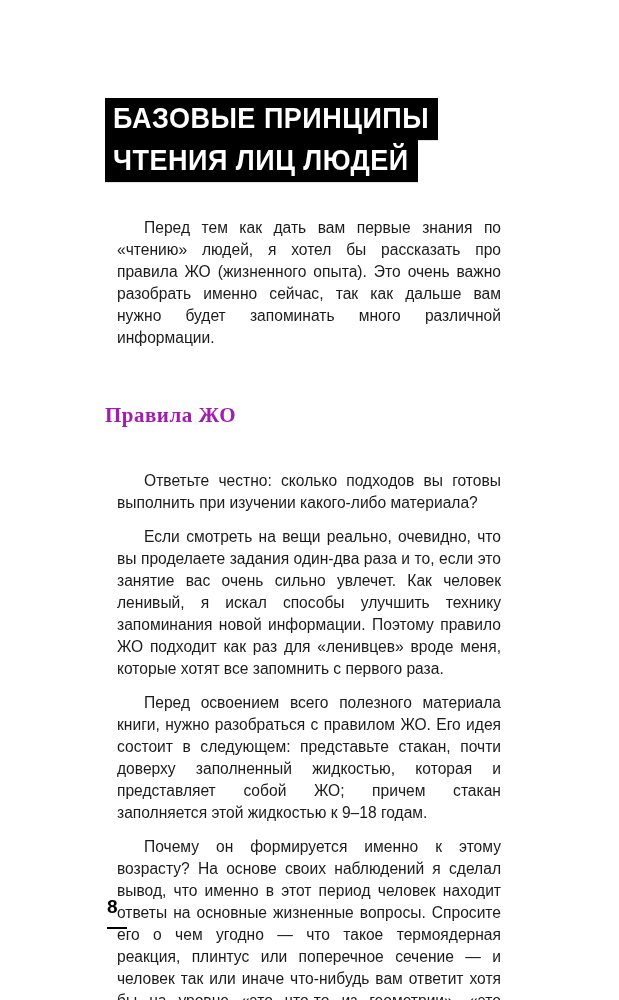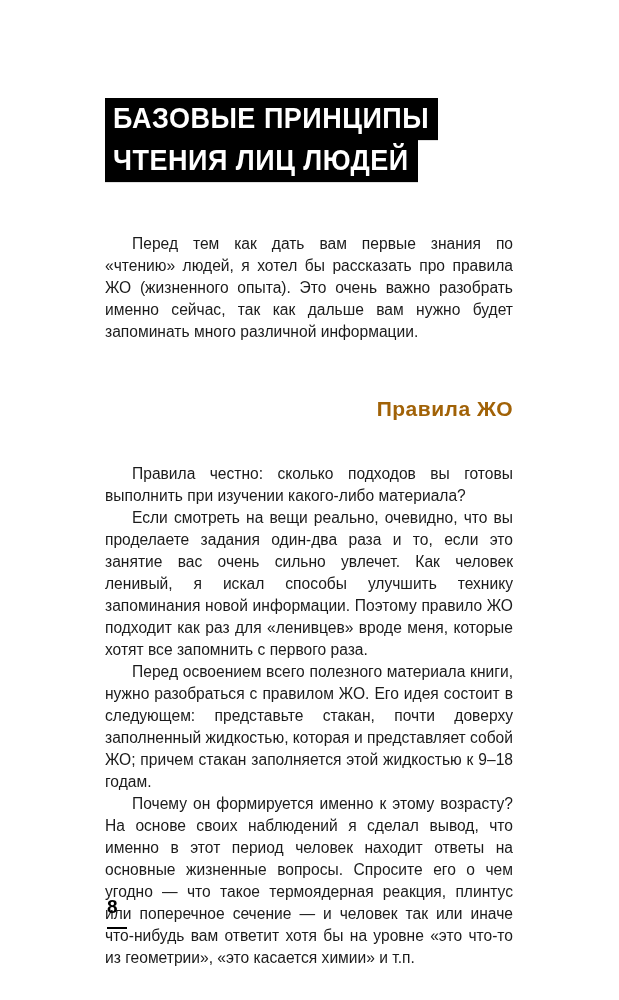--- a/index.html
+++ b/index.html
@@ -17,60 +17,60 @@
   .page {
     position: relative;
     width: 619px;
     height: 1000px;
     box-sizing: border-box;
     padding: 98px 106px 0 105px;
     background: #ffffff;
     overflow: hidden;
   }
   .chapter-title {
-    margin: 0 0 54px 0;
+    margin: 0 0 38px 0;
     padding: 0;
   }
   .title-line {
     display: block;
     width: max-content;
     background: #000000;
     color: #ffffff;
     font-family: "Liberation Sans", sans-serif;
     font-weight: 800;
     font-size: 27px;
     line-height: 1;
     letter-spacing: 0.5px;
     padding: 6px 9px 6px 8px;
     margin: 0 0 3px 0;
     transform-origin: left top;
     transform: scaleY(1.08);
     text-transform: uppercase;
     white-space: nowrap;
   }
   .body-par {
-    margin: 0;
+    margin: 12px;
     font-size: 15.6px;
     line-height: 22px;
     text-align: justify;
     text-indent: 27px;
     hyphens: auto;
     -webkit-hyphens: auto;
   }
   .intro-par {
     margin-bottom: 0;
   }
   .section-title {
     margin: 54px 0 42px 0;
-    text-align: right;
-    font-family: Liberation Sans, sans-serif;
+    text-align: left;
+    font-family: Liberation Serif, serif;
     font-weight: 800;
     font-size: 21px;
     letter-spacing: 0.5px;
-    color: #a16207;
+    color: #a21caf;
   }
   .page-footer {
     position: absolute;
     left: 107px;
     top: 896px;
   }
   .page-number {
     font-weight: 800;
     font-size: 19px;
     color: #000000;
@@ -89,21 +89,21 @@
 
   <h1 class="chapter-title">
     <span class="title-line">БАЗОВЫЕ ПРИНЦИПЫ</span>
     <span class="title-line">ЧТЕНИЯ ЛИЦ ЛЮДЕЙ</span>
   </h1>
 
   <p class="body-par intro-par">Перед тем как дать вам первые знания по «чтению» людей, я хотел бы рассказать про правила ЖО (жизненного опыта). Это очень важно разобрать именно сейчас, так как дальше вам нужно будет запоминать много различной информации.</p>
 
   <h2 class="section-title">Правила ЖО</h2>
 
-  <p class="body-par">Правила честно: сколько подходов вы готовы выполнить при изучении какого-либо материала?</p>
+  <p class="body-par">Ответьте честно: сколько подходов вы готовы выполнить при изучении какого-либо материала?</p>
 
   <p class="body-par">Если смотреть на вещи реально, очевидно, что вы проделаете задания один-два раза и то, если это занятие вас очень сильно увлечет. Как человек ленивый, я искал способы улучшить технику запоминания новой информации. Поэтому правило ЖО подходит как раз для «ленивцев» вроде меня, которые хотят все запомнить с первого раза.</p>
 
   <p class="body-par">Перед освоением всего полезного материала книги, нужно разобраться с правилом ЖО. Его идея состоит в следующем: представьте стакан, почти доверху заполненный жидкостью, которая и представляет собой ЖО; причем стакан заполняется этой жидкостью к 9–18 годам.</p>
 
   <p class="body-par">Почему он формируется именно к этому возрасту? На основе своих наблюдений я сделал вывод, что именно в этот период человек находит ответы на основные жизненные вопросы. Спросите его о чем угодно — что такое термоядерная реакция, плинтус или поперечное сечение — и человек так или иначе что-нибудь вам ответит хотя бы на уровне «это что-то из геометрии», «это касается химии» и т.п.</p>
 
   <div class="page-footer">
     <span class="page-number">8</span>
     <div class="page-number-rule"></div>

